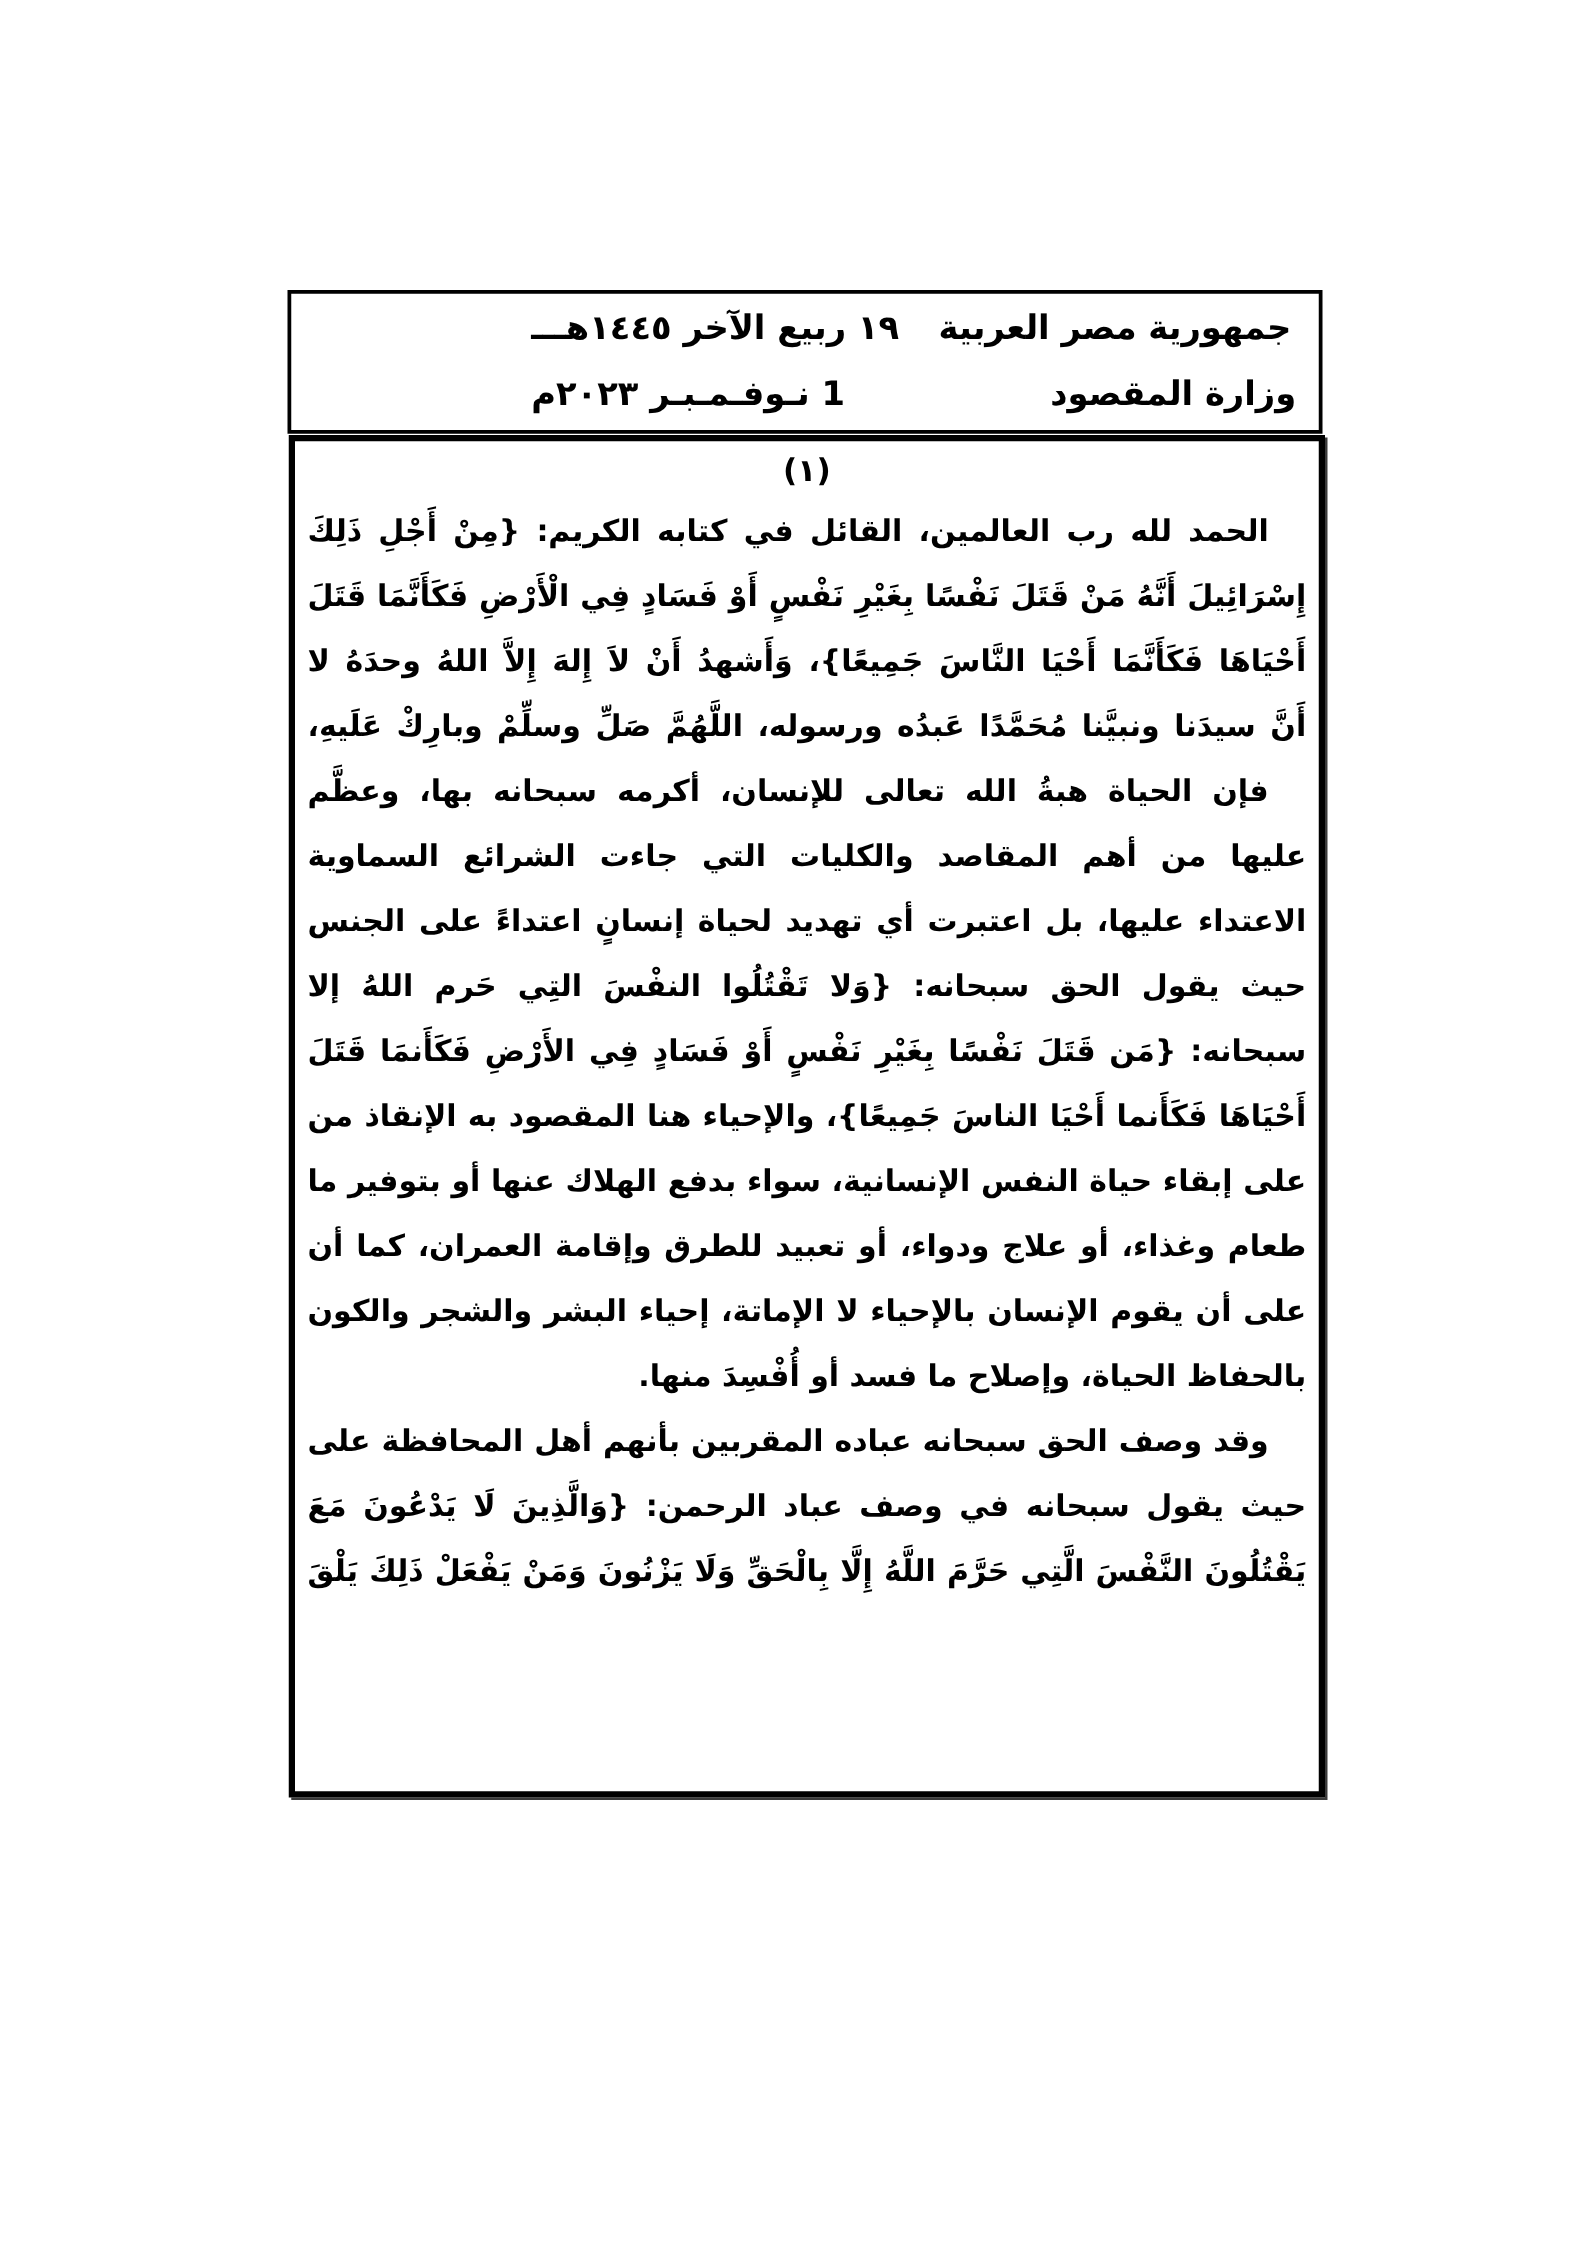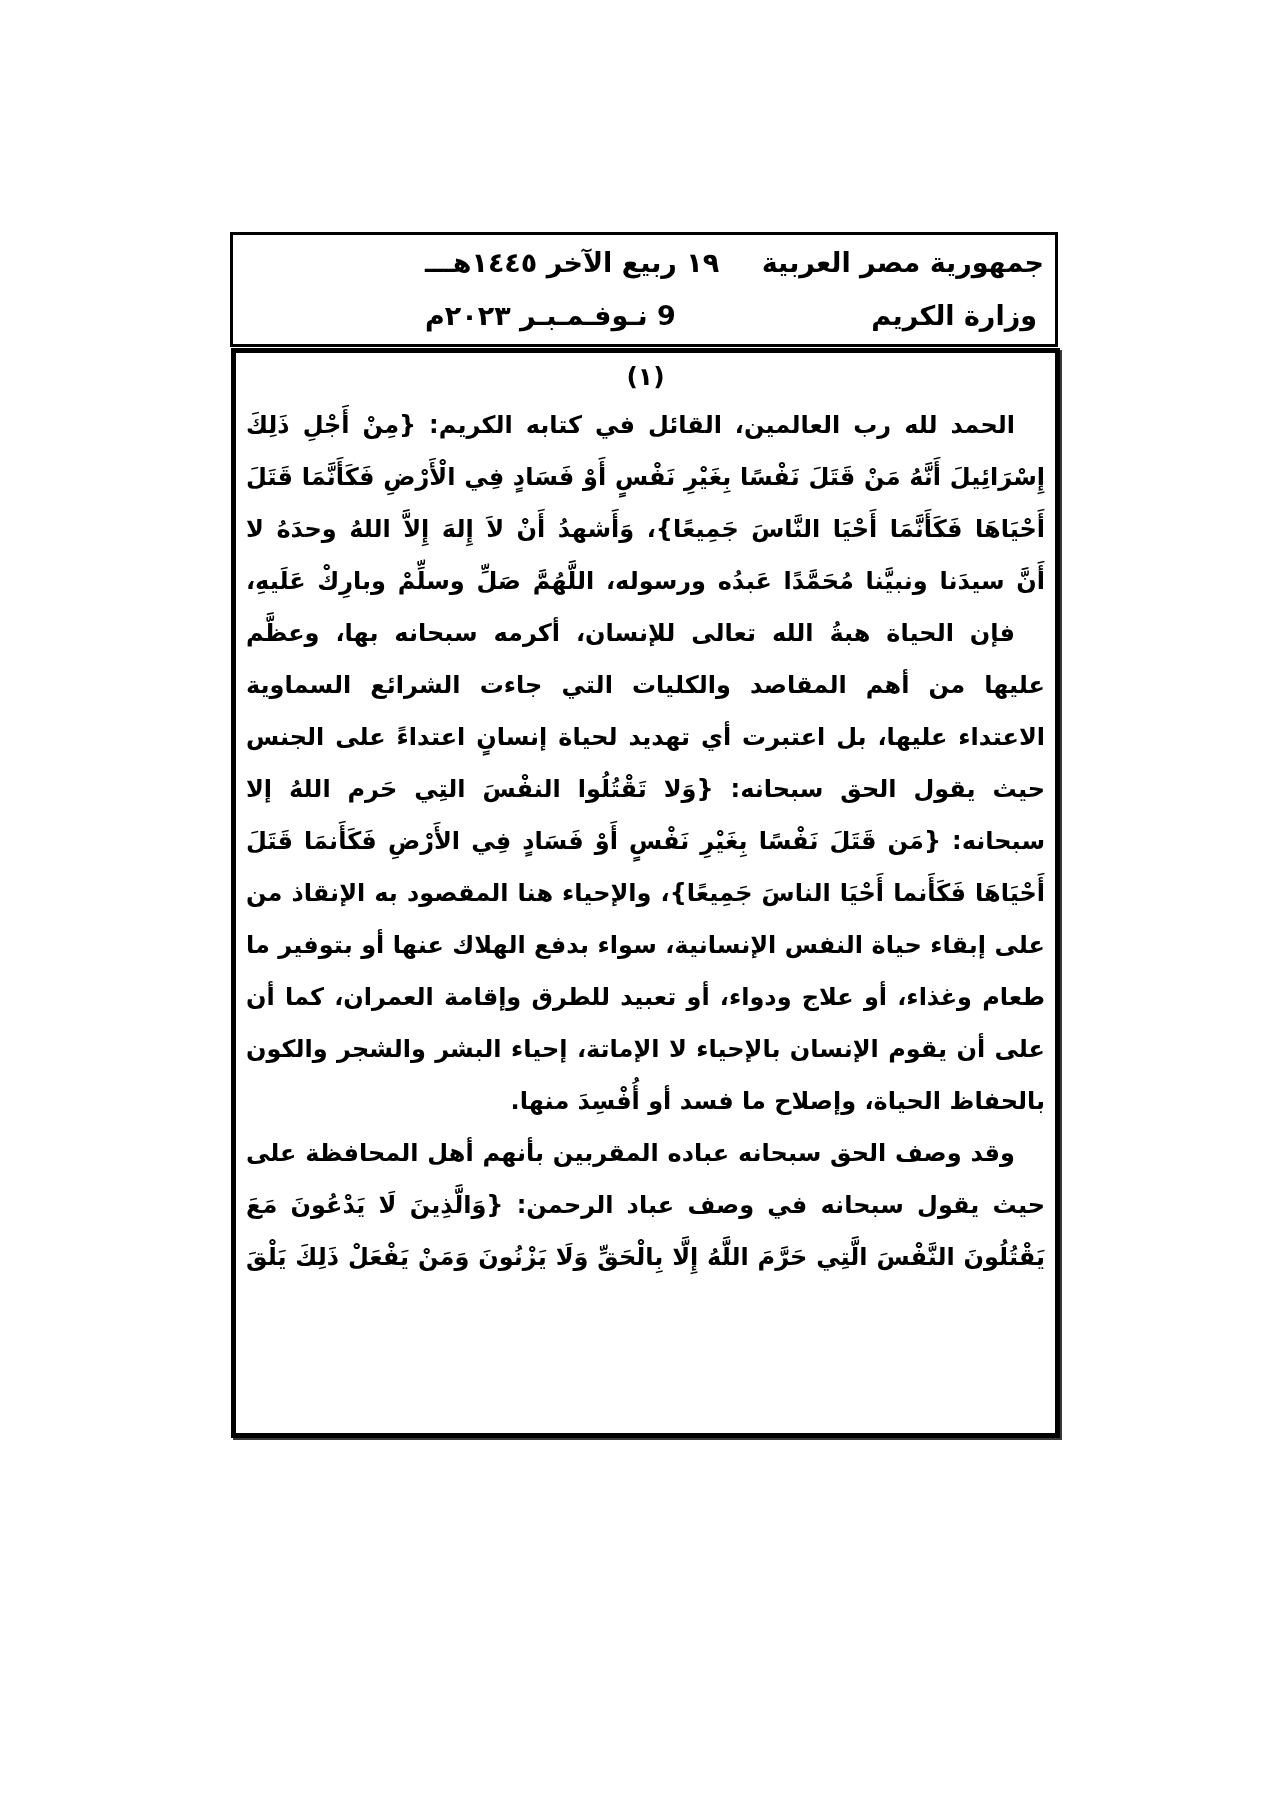--- a/index.html
+++ b/index.html
@@ -26,21 +26,21 @@
     background:#fff;
     direction:rtl;
   }
   .header-box .cell {
     position:absolute;
     font-weight:bold;
     font-size:27px;
     line-height:32px;
     white-space:nowrap;
   }
-  .h-org1 { right:11px; top:12px; }
+  .h-org1 { right:22px; top:12px; }
   .h-org2 { right:18px; bottom:12px; }
   .h-date1 { left:192px; top:12px; direction:rtl; }
   .h-date2 { left:192px; bottom:12px; direction:rtl; }
 
   
   .main-box {
     position:absolute;
     left:231px; top:348px;
     width:829px; height:1090px;
     box-sizing:border-box;
@@ -81,22 +81,22 @@
   .line.first { text-indent:30px; }
 </style>
 </head>
 <body>
 
 <div class="page">
 
   <div class="header-box">
     <div class="cell h-org1">جمهورية مصر العربية</div>
     <div class="cell h-date1">١٩ ربيع الآخر ١٤٤٥هـــ</div>
-    <div class="cell h-org2">وزارة الكريم</div>
-    <div class="cell h-date2">9 نـوفـمـبـر ٢٠٢٣م</div>
+    <div class="cell h-org2">وزارة المقصود</div>
+    <div class="cell h-date2">1 نـوفـمـبـر ٢٠٢٣م</div>
   </div>
 
   <div class="main-box">
     <div class="doc-number">(١)</div>
     <div class="document-body">
         <div class="paragraph">
           <div class="line first fill">الحمد لله رب العالمين، القائل في كتابه الكريم: {مِنْ أَجْلِ ذَلِكَ كَتَبْنَا عَلَى بَنِي</div>
           <div class="line fill">إِسْرَائِيلَ أَنَّهُ مَنْ قَتَلَ نَفْسًا بِغَيْرِ نَفْسٍ أَوْ فَسَادٍ فِي الْأَرْضِ فَكَأَنَّمَا قَتَلَ النَّاسَ جَمِيعًا وَمَنْ</div>
           <div class="line fill">أَحْيَاهَا فَكَأَنَّمَا أَحْيَا النَّاسَ جَمِيعًا}، وَأَشهدُ أَنْ لاَ إِلهَ إِلاَّ اللهُ وحدَهُ لا شَرِيكَ لَهُ، وأَشهدُ</div>
           <div class="line fill">أَنَّ سيدَنا ونبيَّنا مُحَمَّدًا عَبدُه ورسوله، اللَّهُمَّ صَلِّ وسلِّمْ وبارِكْ عَلَيهِ، وعلَى آلِهِ وصحبِهِ،</div>

